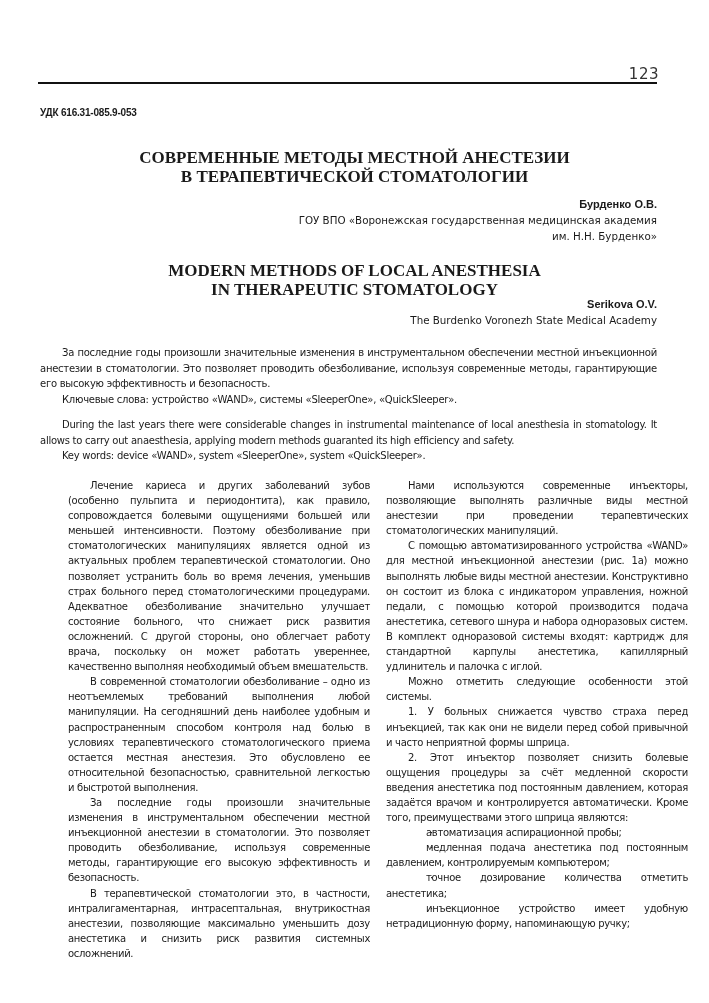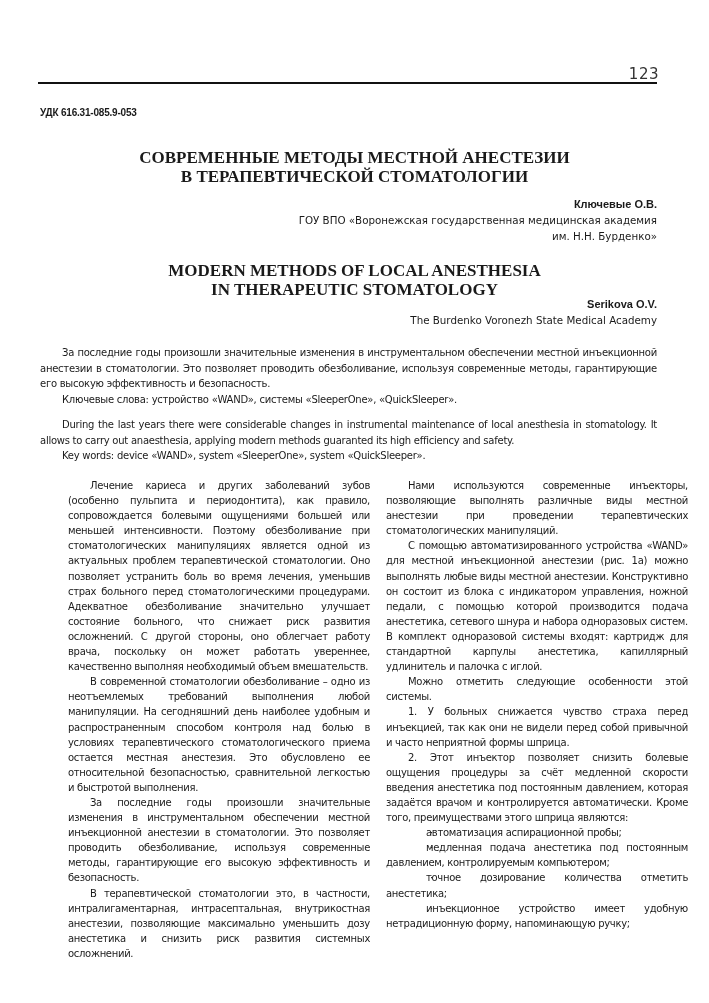--- a/index.html
+++ b/index.html
@@ -33,21 +33,21 @@
 <div class="page-number">123</div>
 <div class="header-rule"></div>
 
 <div class="udk">УДК 616.31-085.9-053</div>
 
 <div class="title title-ru">
   <div>СОВРЕМЕННЫЕ МЕТОДЫ МЕСТНОЙ АНЕСТЕЗИИ</div>
   <div>В ТЕРАПЕВТИЧЕСКОЙ СТОМАТОЛОГИИ</div>
 </div>
 
-<div class="author author-ru">Ключевые О.В.</div>
+<div class="author author-ru">Бурденко О.В.</div>
 <div class="affil affil-ru">
   <div>ГОУ ВПО «Воронежская государственная медицинская академия</div>
   <div>им. Н.Н. Бурденко»</div>
 </div>
 
 <div class="title title-en">
   <div>MODERN METHODS OF LOCAL ANESTHESIA</div>
   <div>IN THERAPEUTIC STOMATOLOGY</div>
 </div>
 

